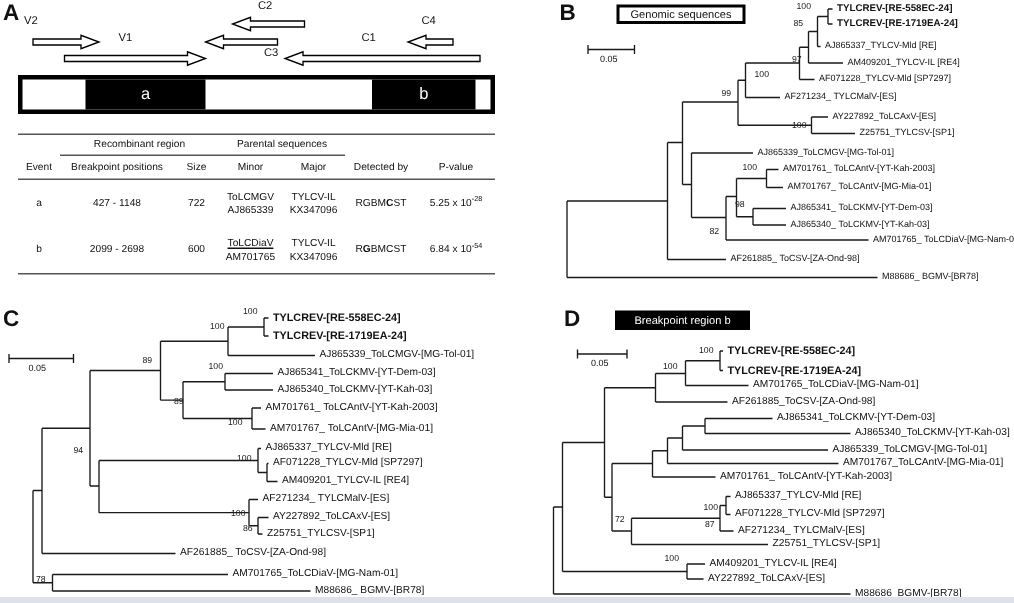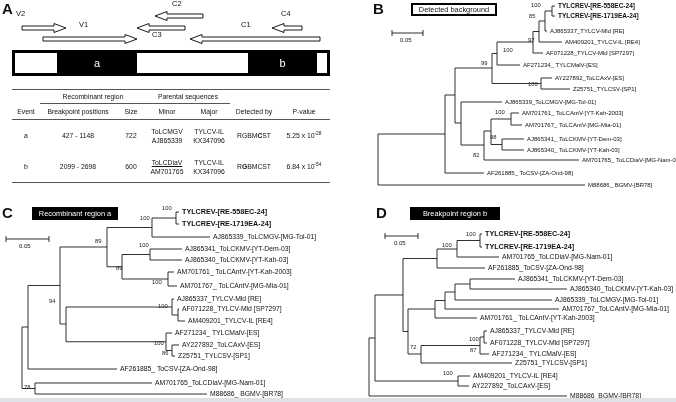--- a/index.html
+++ b/index.html
@@ -52,21 +52,21 @@
       <path d="M43,37 H125 V34.5 L137,39 L125,43.5 V41 H43 Z"></path>
       <path d="M203,14 H167 V11.5 L155,16 L167,20.5 V18 H203 Z"></path>
       <path d="M185,26 H149 V23.5 L137,28 L149,32.5 V30 H185 Z"></path>
       <path d="M302,26 H284 V23.5 L272,28 L284,32.5 V30 H302 Z"></path>
       <path d="M320,37 H202 V34.5 L190,39 L202,43.5 V41 H320 Z"></path>
     </g>
   </svg>
   <div class="gene-label" style="left:16px;top:10px">V2</div>
   <div class="gene-label" style="left:79px;top:21px">V1</div>
   <div class="gene-label" style="left:172px;top:0px">C2</div>
-  <div class="gene-label" style="left:152px;top:31px">C3</div>
+  <div class="gene-label" style="left:176px;top:31px">C3</div>
   <div class="gene-label" style="left:241px;top:21px">C1</div>
   <div class="gene-label" style="left:281px;top:10px">C4</div>
 
   <div class="genome-bar">
     <div class="genome-seg" style="left:42px;width:80px">
       <span>a</span>
     </div>
     <div class="genome-seg" style="left:233px;width:69px">
       <span>b</span>
     </div>
@@ -128,21 +128,21 @@
       </td>
       <td><span>R</span><b>G</b><span>BMCST</span></td>
       <td><span>6.84 x 10</span><sup>-54</sup></td>
     </tr>
   </tbody>
     </table>
 </div>
 
 <div id="panel-b" class="panel">
   <div class="pletter" style="left:28px;top:1px">B</div>
-  <div class="titlebox box-open" style="left:66px;top:3px;width:86px">Detected background</div>
+  <div class="titlebox box-open" style="left:66px;top:3px;width:86px">Genomic sequences</div>
 
   <svg class="lines" width="331" height="201">
     <path fill="none" stroke="#1a1a1a" stroke-width="0.9" d="
       M207,6 H210 M207,16 H210 M207,6 V16 M200,11 H207 M200,11 V31 M200,31 H202
       M194,21 H200 M194,21 V42 M194,42 H217 M188,31.5 H194 M188,31.5 V53 M188,53 H198
       M152,42 H188 M152,42 V65 M152,65 H175 M147,53.5 H152
       M196,78 H207 M196,89 H225 M196,78 V89 M147,83.5 H196 M147,53.5 V83.5
       M110,68 H147 M116,102 H157
       M166,113 H174 M166,125 H177 M166,113 V125 M146,119 H166
       M157,139 H179 M157,150 H179 M157,139 V150 M146,144.5 H157 M146,119 V144.5
@@ -177,21 +177,20 @@
   <span class="bs" style="left:158px;top:47px">100</span>
   <span class="bs" style="left:136px;top:60px">99</span>
   <span class="bs" style="left:183px;top:81px">100</span>
   <span class="bs" style="left:150px;top:109px">100</span>
   <span class="bs" style="left:145px;top:134px">98</span>
   <span class="bs" style="left:128px;top:152px">82</span>
 </div>
 
 <div id="panel-c" class="panel">
   <div class="pletter" style="left:2px;top:4px">C</div>
-  <div class="titlebox box-filled" style="left:32px;top:6px;width:86px">Recombinant region a</div>
 
   <svg class="lines" width="345" height="201">
     <path fill="none" stroke="#1a1a1a" stroke-width="0.9" d="
       M176,11 H179 M176,23 H179 M176,11 V23 M152,17 H176 M152,17 V36 M152,36 H210
       M107,26.5 H152
       M150,48 H182 M150,59 H182 M150,48 V59 M122,53.5 H150
       M168,71 H174 M168,85 H177 M168,71 V85 M122,78 H168 M122,53.5 V78
       M107,65.75 H122 M107,26.5 V65.75 M60,46 H107
       M172,98 H174 M178,108 H179 M178,120 H185 M178,108 V120
       M172,114 H178 M172,98 V114 M66,106 H172

